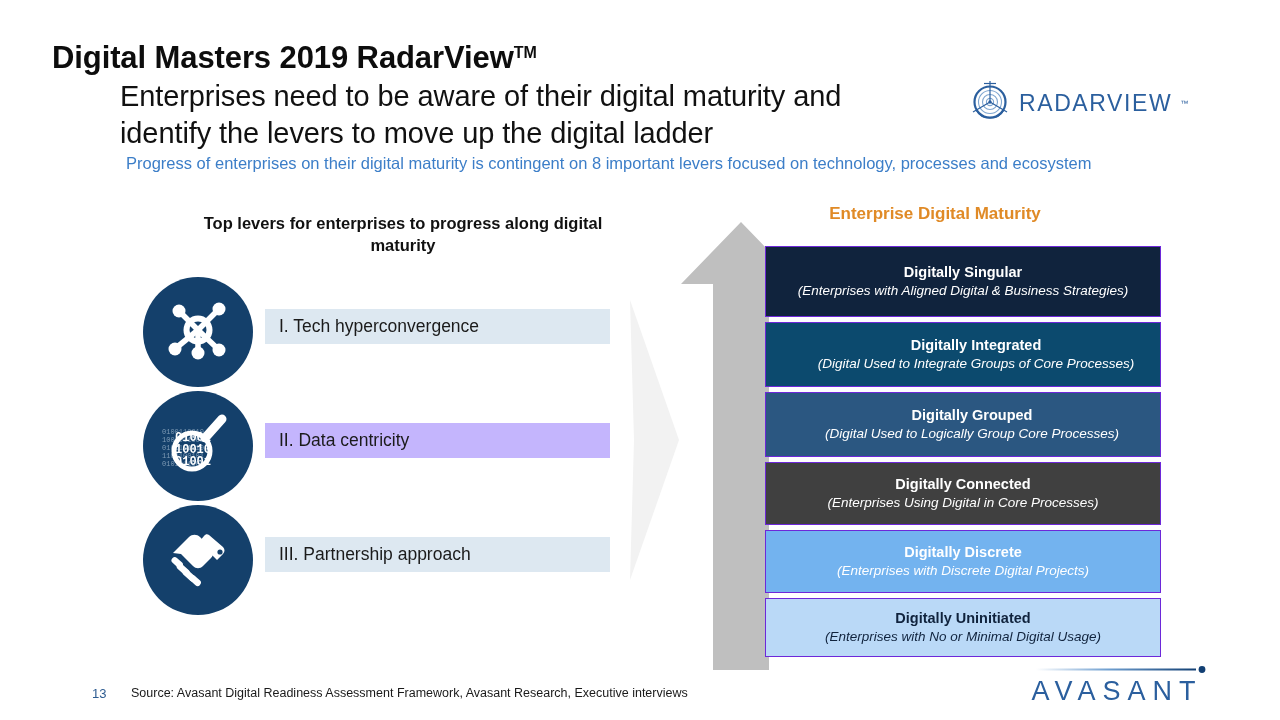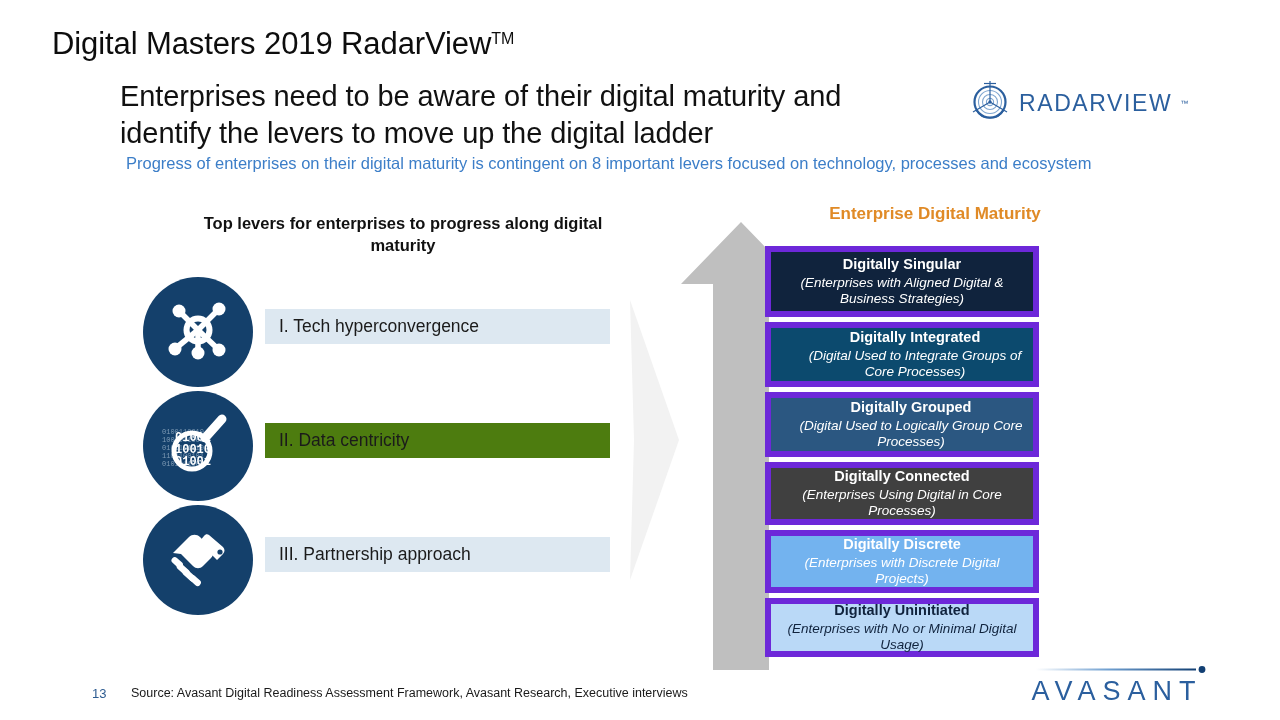--- a/index.html
+++ b/index.html
@@ -19,23 +19,23 @@
     position: absolute;
     inset: 0;
     width: 1280px;
     height: 720px;
   }
 
   
   #slide-title {
     position: absolute;
     left: 52px;
-    top: 26px;
+    top: 40px;
     font-size: 31px;
-    font-weight: 400;
+    font-weight: 700;
     color: #0d0d0d;
     letter-spacing: -0.1px;
     white-space: nowrap;
   }
   #slide-title .tm {
     font-size: 16px;
     vertical-align: 10px;
     letter-spacing: 0;
   }
 
@@ -161,26 +161,26 @@
     color: #e08a26;
   }
   #ladder {
     position: absolute;
     left: 765px;
     top: 246px;
     width: 338px;
   }
   .ladder-bar {
     position: relative;
-    width: 274px;
+    width: 396px;
     box-sizing: border-box;
     padding: 7px 10px 6px 10px;
     margin-bottom: 5px;
     text-align: center;
-    border: 6px solid #6d28d9;
+    border: 1px solid #6d28d9;
     display: flex;
     flex-direction: column;
     justify-content: center;
   }
   .ladder-bar .bar-title {
     font-size: 14.5px;
     font-weight: bold;
     line-height: 1.22;
   }
   .ladder-bar .bar-sub {
@@ -298,21 +298,21 @@
           <g fill="#ffffff" font-family="'Liberation Mono', monospace" font-size="12" font-weight="bold">
             <text x="17" y="35">01001</text>
             <text x="17" y="47">10010</text>
             <text x="17" y="59">01001</text>
           </g>
           <circle cx="34" cy="45" r="18" fill="none" stroke="#ffffff" stroke-width="5"></circle>
           <line x1="47" y1="32" x2="64" y2="13" stroke="#ffffff" stroke-width="9" stroke-linecap="round"></line>
         </svg>
       </span>
     </div>
-    <div class="lever-pill" style="background: #4d7c0f;">
+    <div class="lever-pill" style="background: #c4b5fd;">
       <span>II. Data centricity</span>
     </div>
   </div>
 
   <div class="lever-row" style="top:505px;">
     <div class="lever-circle" style="background: rgb(20, 64, 107);">
       <span>
         <svg width="78" height="70" viewBox="0 0 78 70">
           <g fill="#ffffff">
             <path d="M14 30 L30 14 C33 11 38 11 41 14 L52 25 C55 28 55 32 52 35 L44 43 C41 46 37 46 34 43 L22 31 Z"></path>

